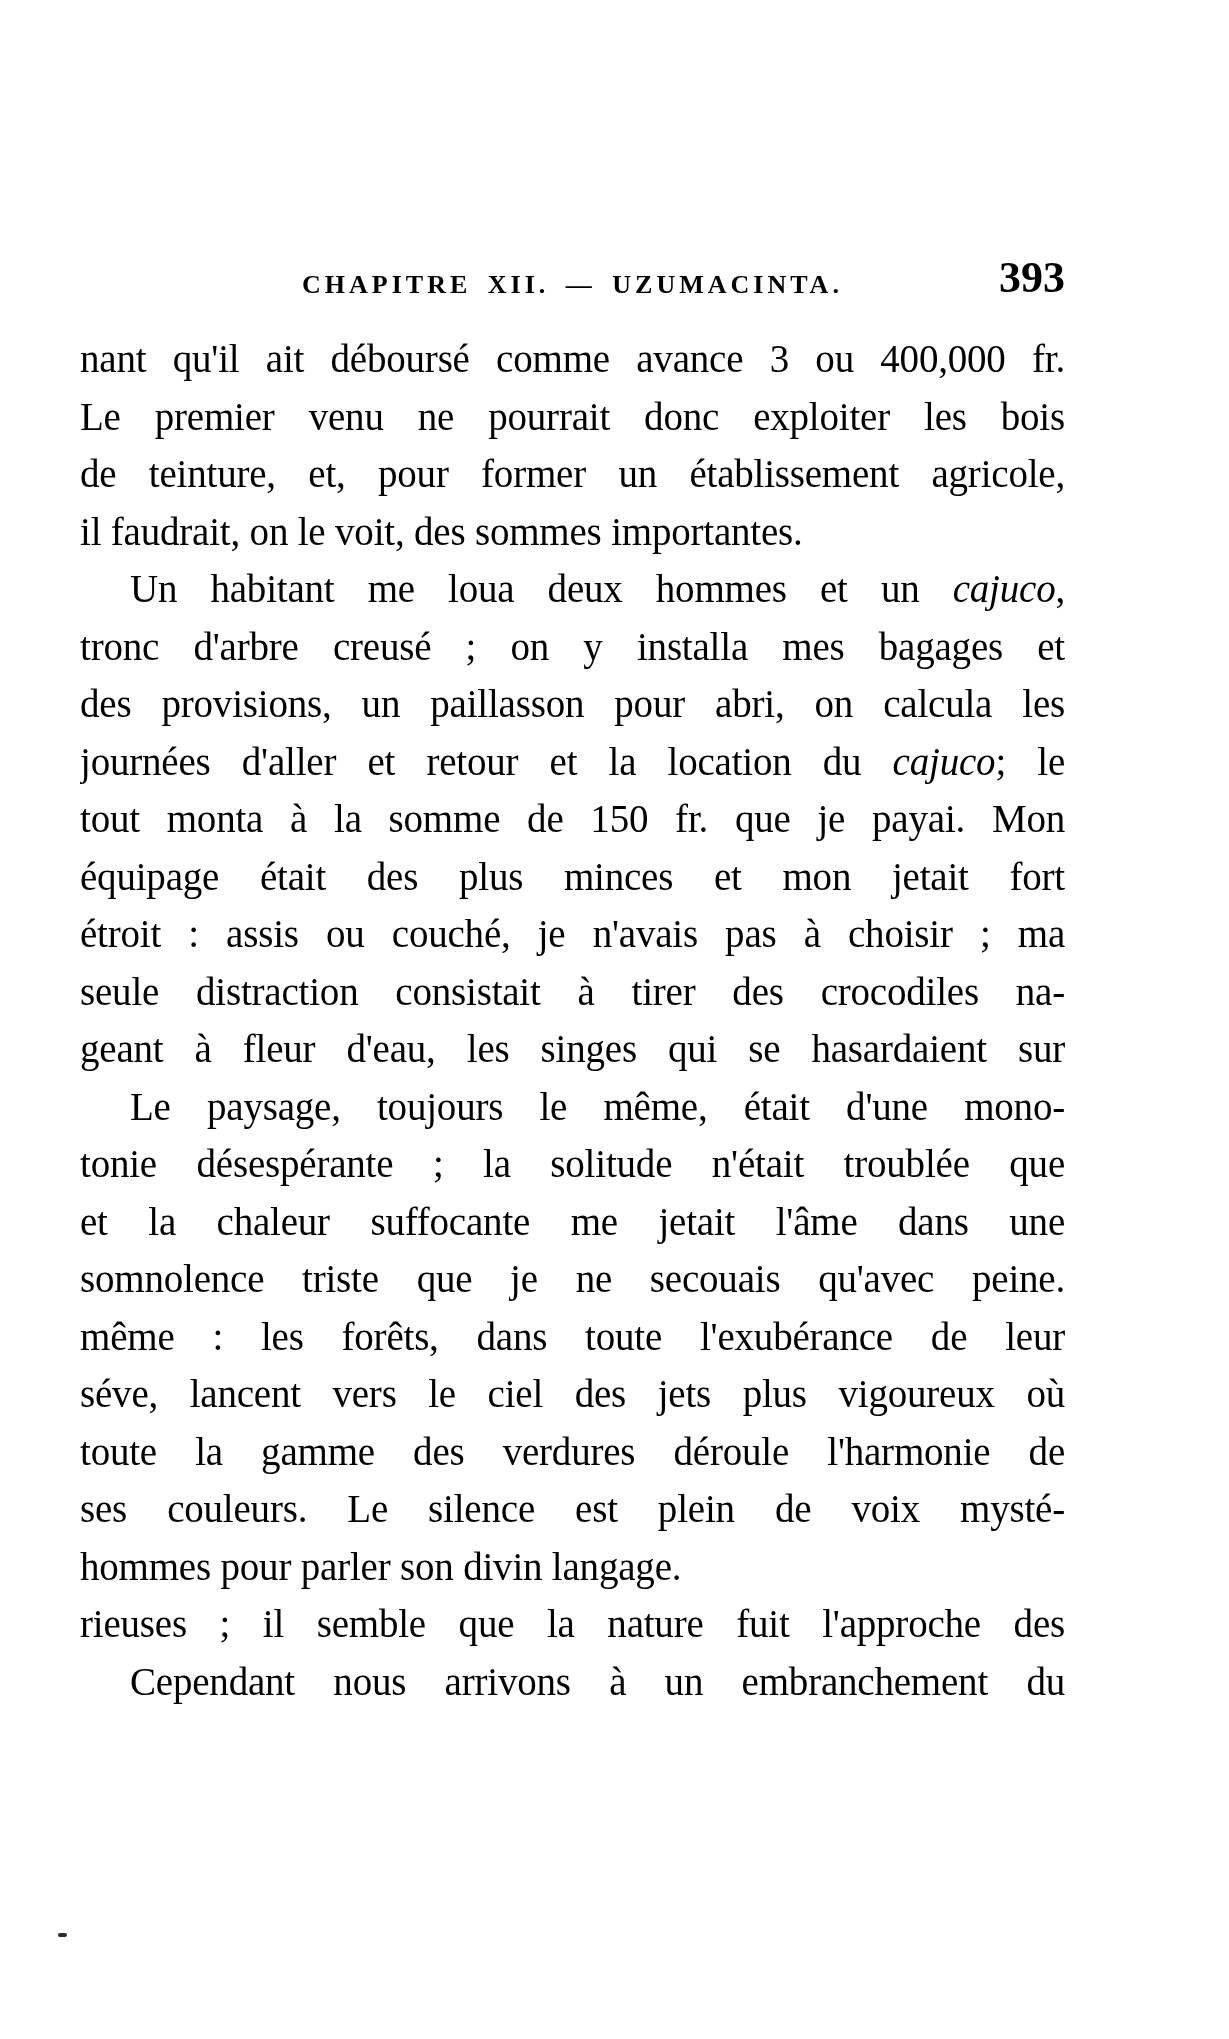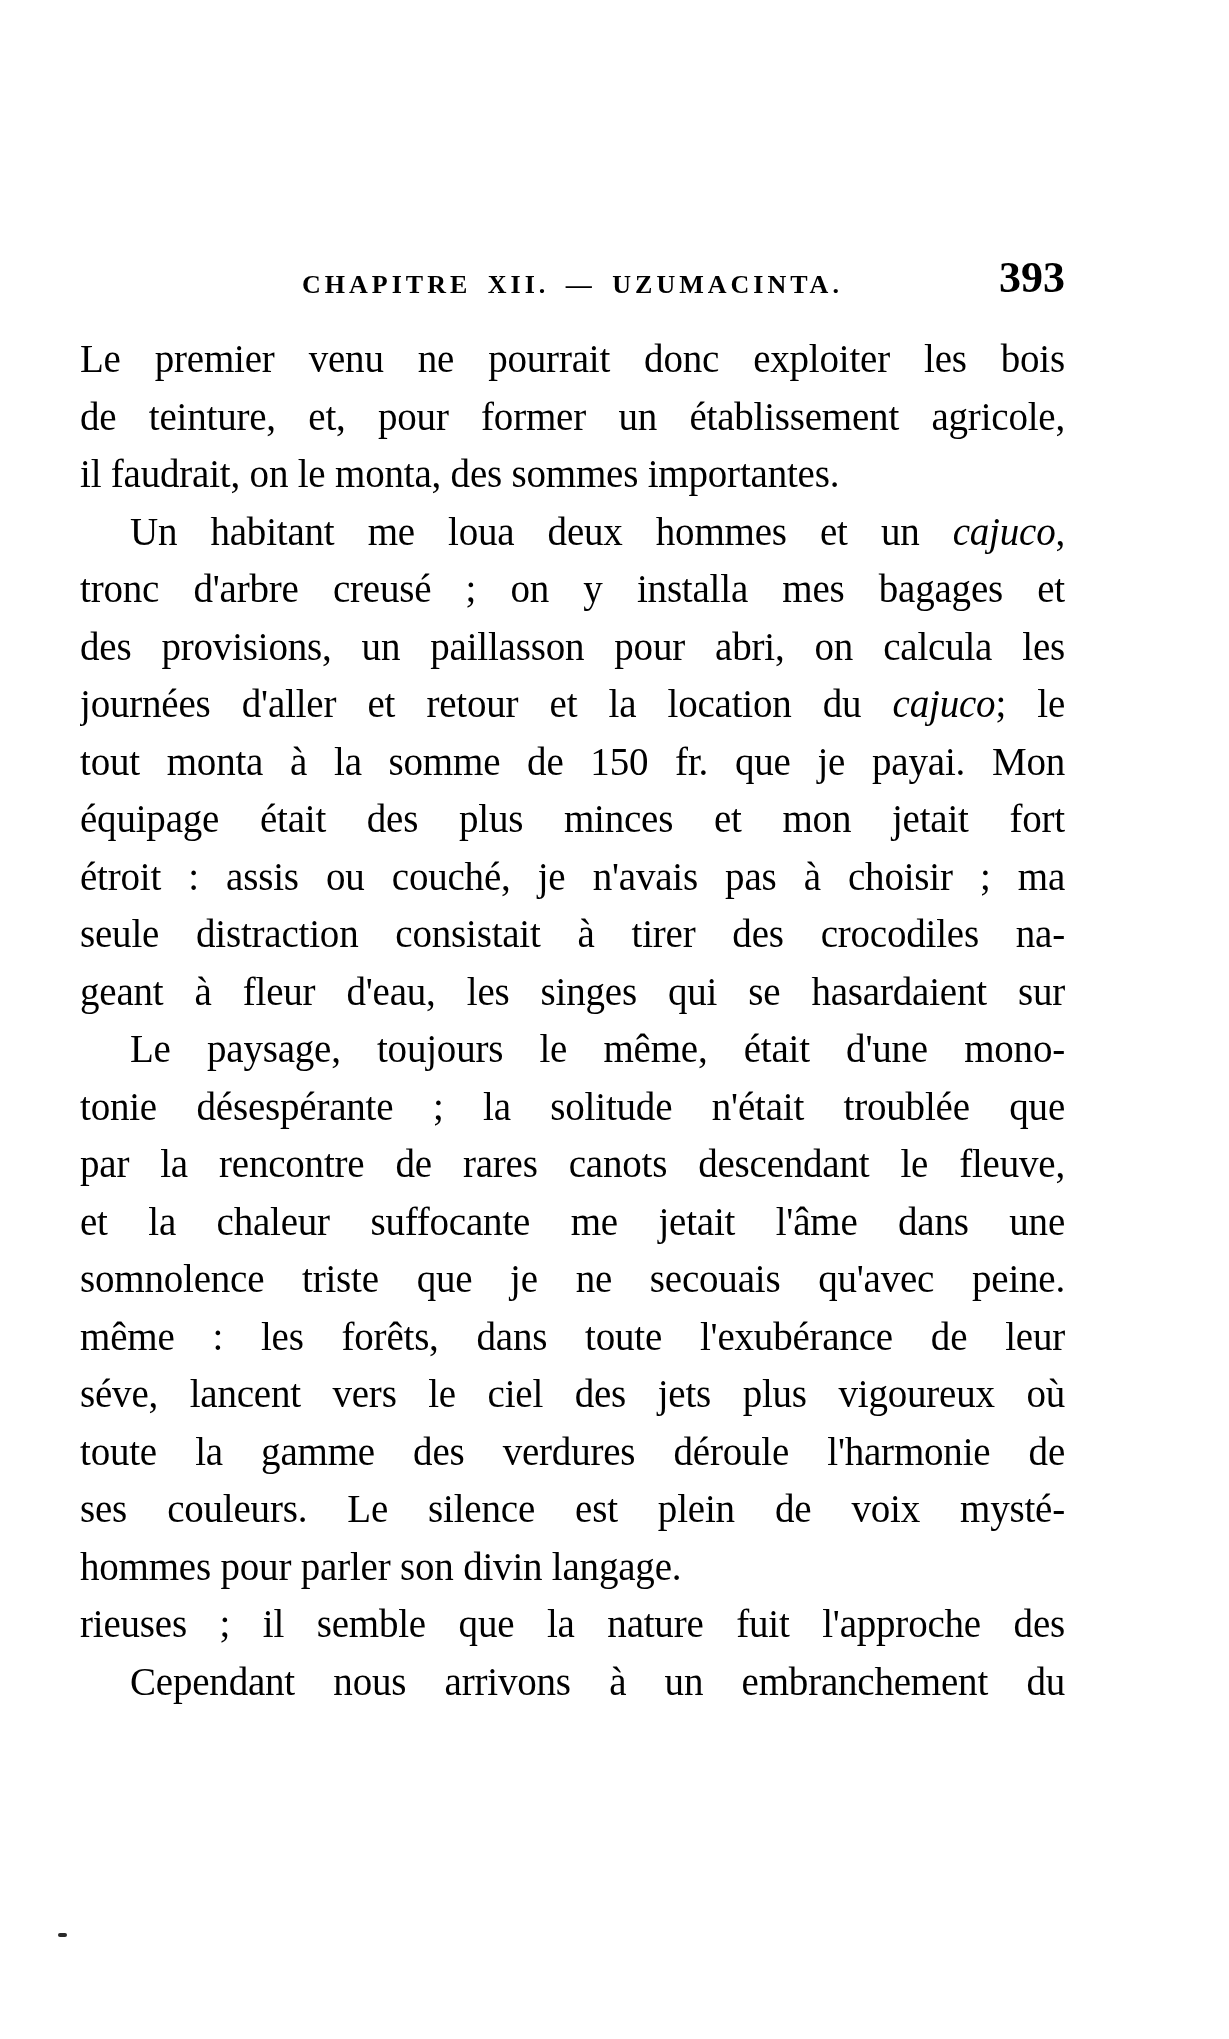--- a/index.html
+++ b/index.html
@@ -79,39 +79,39 @@
 <body>
 
 <div class="page">
   <div class="running-header">
     <span class="page-number">393</span>
     <div class="header-title">CHAPITRE XII. — UZUMACINTA.</div>
   </div>
 
   <div class="page-body">
       <div class="paragraph">
+        <div class="line">nant qu'il ait déboursé comme avance 3 ou 400,000 fr.</div>
         <div class="line">Le premier venu ne pourrait donc exploiter les bois</div>
         <div class="line">de teinture, et, pour former un établissement agricole,</div>
-        <div class="line no-just">il faudrait, on le monta, des sommes importantes.</div>
+        <div class="line no-just">il faudrait, on le voit, des sommes importantes.</div>
       </div>
       <div class="paragraph">
         <div class="line indent">Un habitant me loua deux hommes et un <i>cajuco</i>,</div>
         <div class="line">tronc d'arbre creusé ; on y installa mes bagages et</div>
         <div class="line">des provisions, un paillasson pour abri, on calcula les</div>
         <div class="line">journées d'aller et retour et la location du <i>cajuco</i>; le</div>
         <div class="line">tout monta à la somme de 150 fr. que je payai. Mon</div>
         <div class="line">équipage était des plus minces et mon jetait fort</div>
         <div class="line">étroit : assis ou couché, je n'avais pas à choisir ; ma</div>
         <div class="line">seule distraction consistait à tirer des crocodiles na-</div>
         <div class="line">geant à fleur d'eau, les singes qui se hasardaient sur</div>
       </div>
       <div class="paragraph">
         <div class="line indent">Le paysage, toujours le même, était d'une mono-</div>
         <div class="line">tonie désespérante ; la solitude n'était troublée que</div>
-        <div class="line">par la rencontre de rares canots descendant le fleuve,</div>
         <div class="line">et la chaleur suffocante me jetait l'âme dans une</div>
         <div class="line">somnolence triste que je ne secouais qu'avec peine.</div>
         <div class="line">même : les forêts, dans toute l'exubérance de leur</div>
         <div class="line">séve, lancent vers le ciel des jets plus vigoureux où</div>
         <div class="line">toute la gamme des verdures déroule l'harmonie de</div>
         <div class="line">ses couleurs. Le silence est plein de voix mysté-</div>
         <div class="line no-just">hommes pour parler son divin langage.</div>
         <div class="line">rieuses ; il semble que la nature fuit l'approche des</div>
       </div>
       <div class="paragraph">

